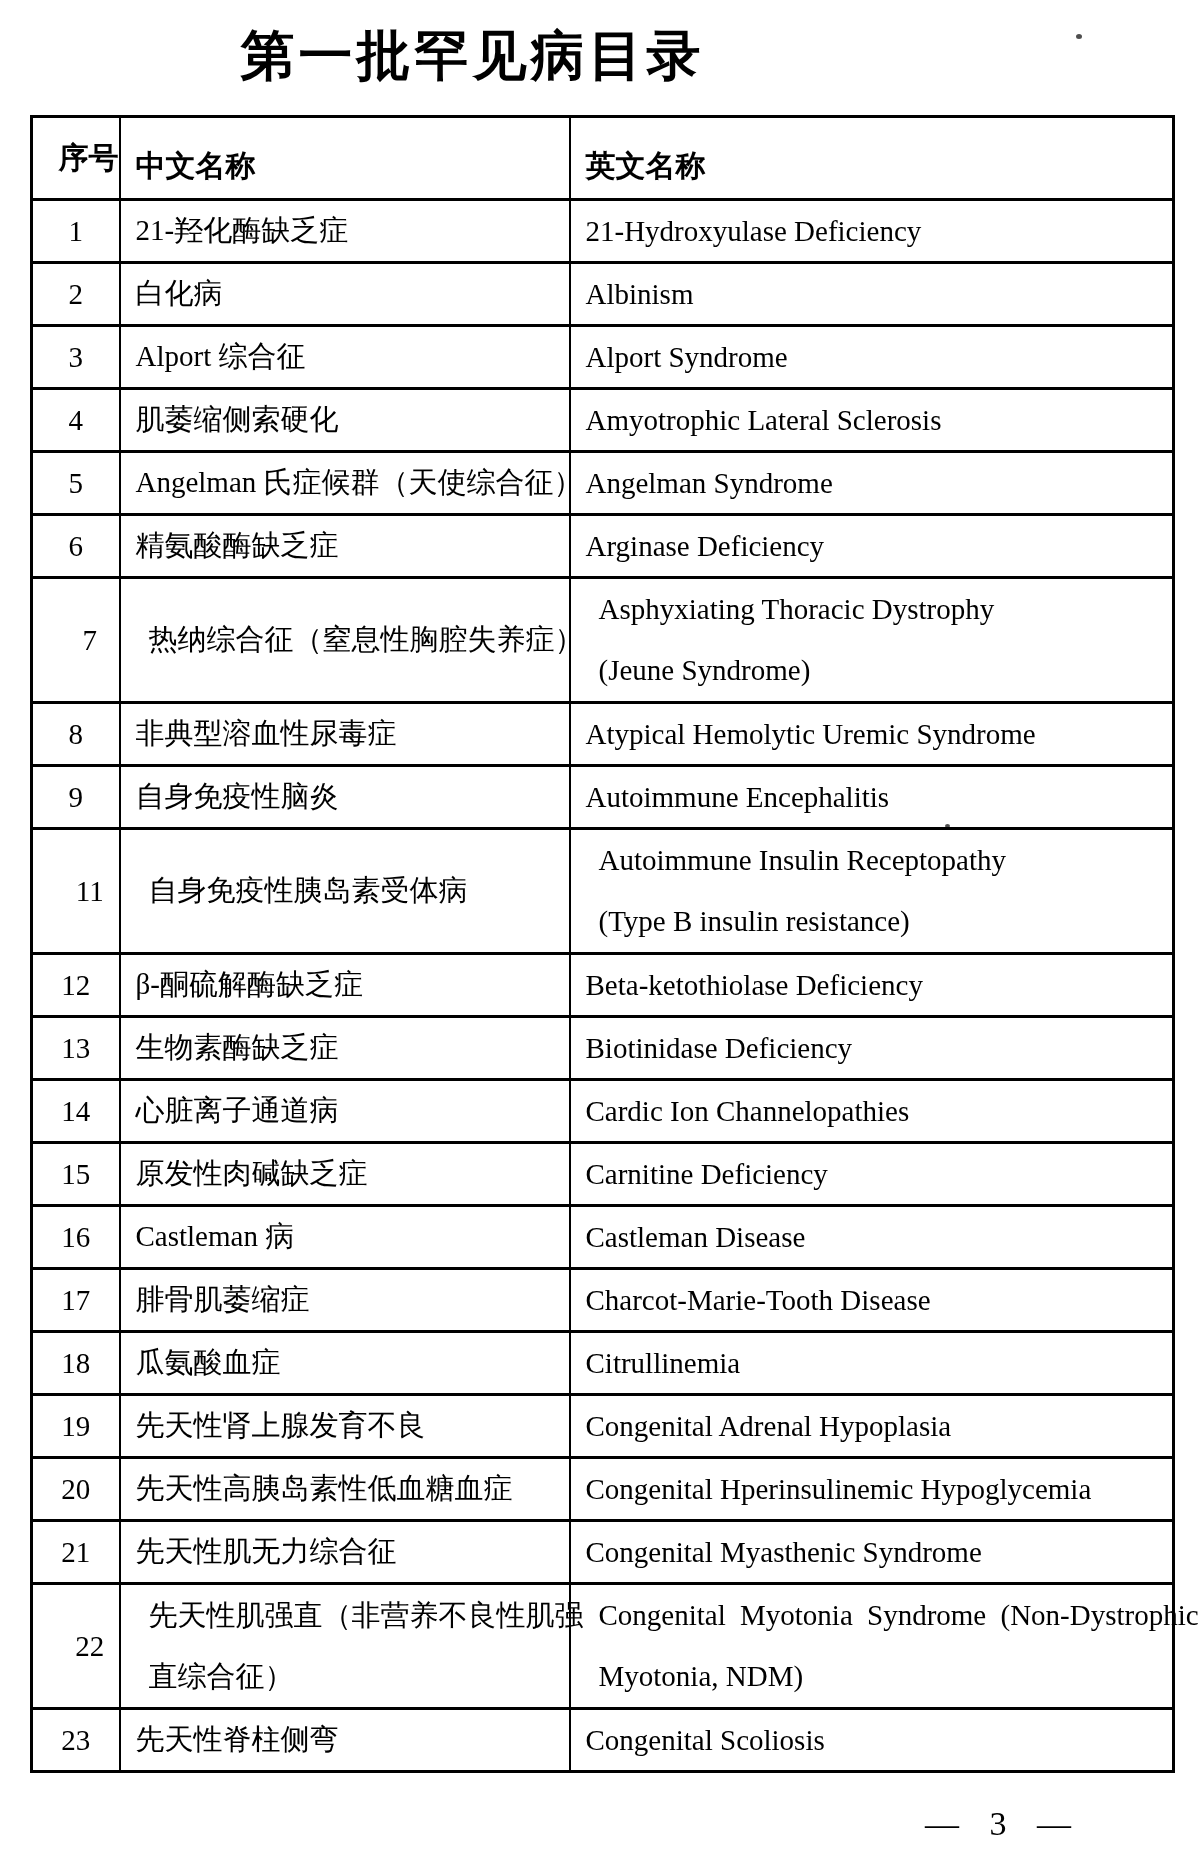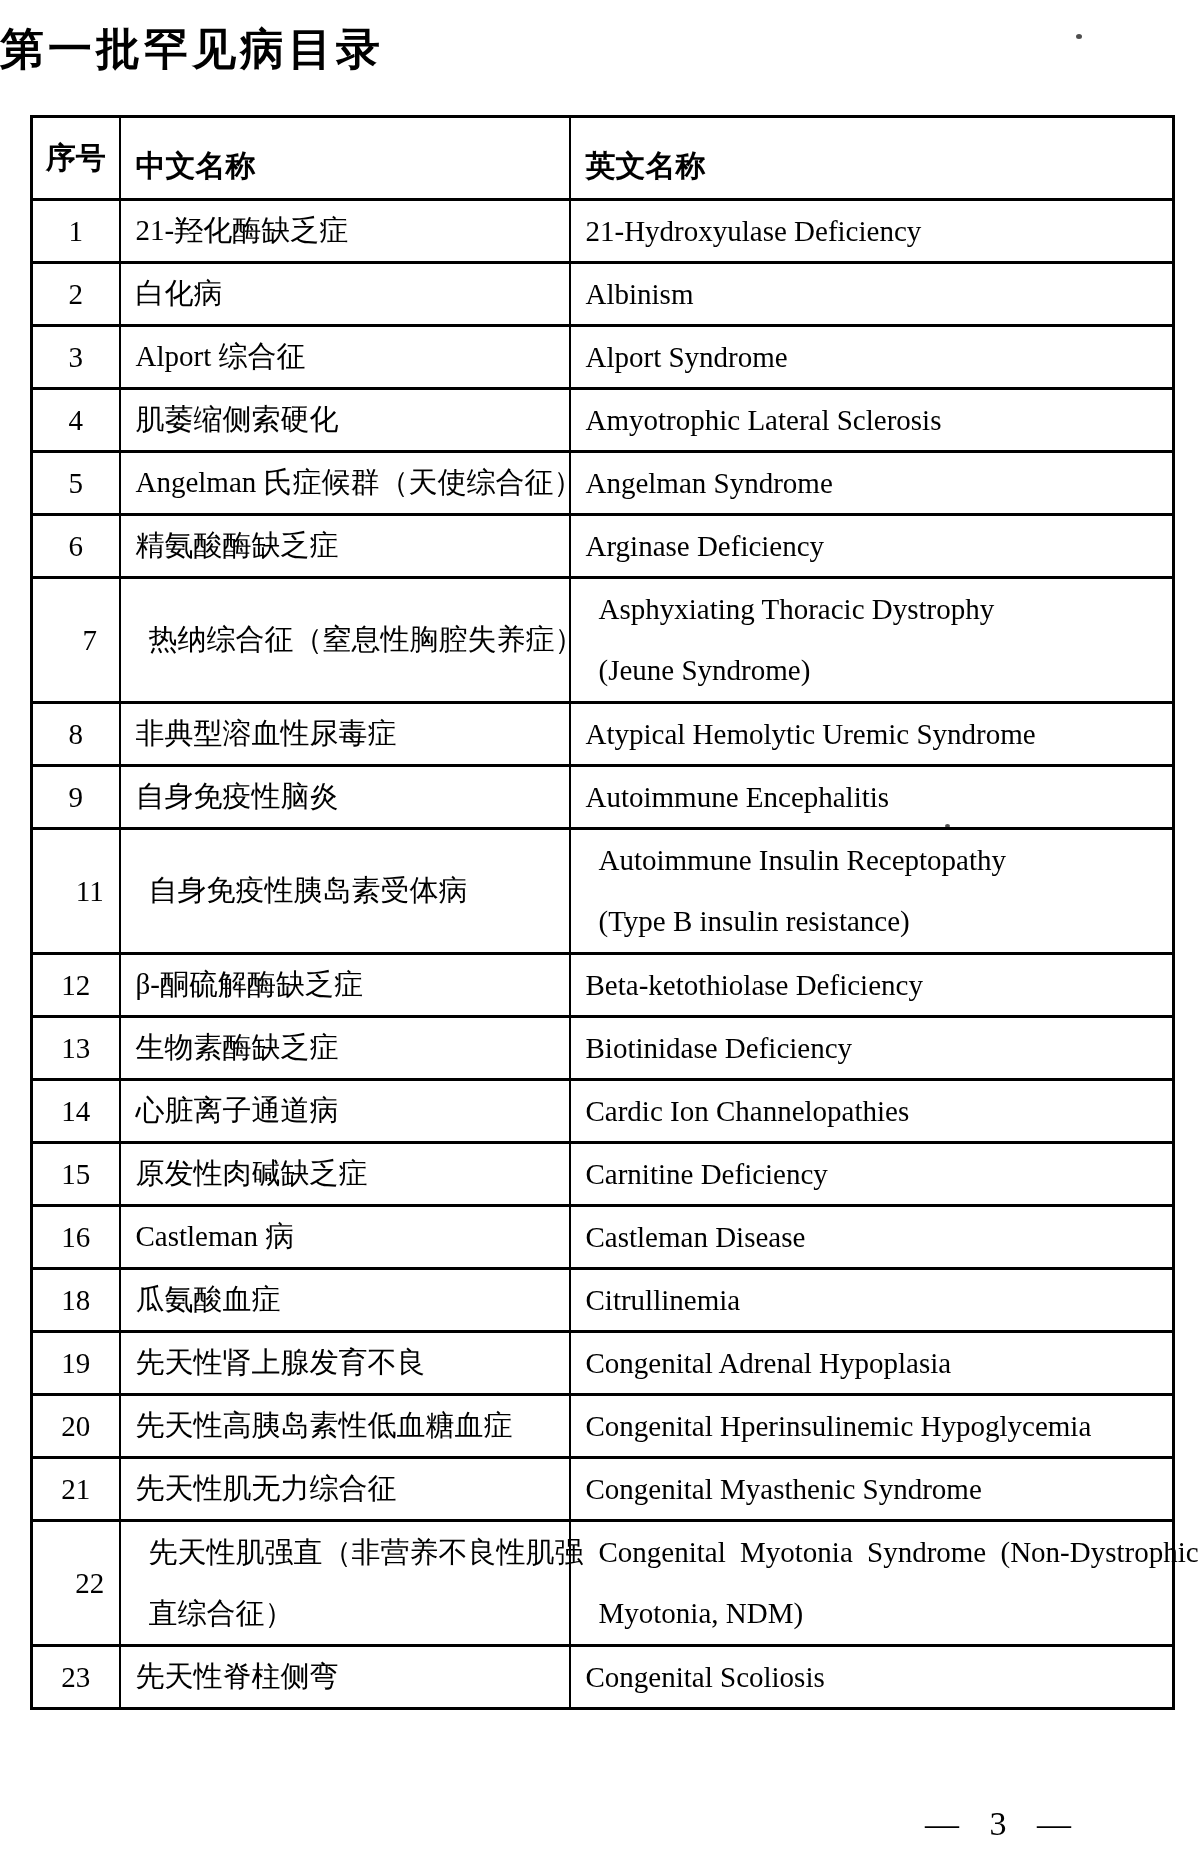--- a/index.html
+++ b/index.html
@@ -15,21 +15,22 @@
     color: #000;
     font-family: "Liberation Serif", "DejaVu Serif", serif;
     overflow: hidden;
   }
   .doc-title {
     position: absolute;
     top: 20px;
     left: 0;
     width: 945px;            
     margin: 0;
-    font-size: 44px;
+    text-align: center;
+    font-size: 54px;
     font-weight: bold;
     letter-spacing: 4px;
     white-space: nowrap;
   }
   table.disease-table {
     position: absolute;
     top: 115px;
     left: 30px;
     width: 1142px;
     border-collapse: collapse;
@@ -49,21 +50,21 @@
   }
   .disease-table th {
     height: 64px;
     font-size: 30px;
     font-weight: bold;
     text-align: left;
     padding: 16px 0 0 15px;
     white-space: nowrap;
   }
   .disease-table th.no-col {
-    text-align: center;
+    text-align: right;
     padding: 0;
   }
   .disease-table td {
     height: 60px;
     font-size: 29px;
     padding: 0 4px 0 15px;
     white-space: nowrap;
   }
   .disease-table td.no-cell {
     text-align: center;
@@ -193,20 +194,25 @@
           <td class="no-cell">15</td>
           <td>原发性肉碱缺乏症</td>
           <td>Carnitine Deficiency</td>
         </tr>
         <tr>
           <td class="no-cell">16</td>
           <td>Castleman 病</td>
           <td>Castleman Disease</td>
         </tr>
         <tr>
+          <td class="no-cell">17</td>
+          <td>腓骨肌萎缩症</td>
+          <td>Charcot-Marie-Tooth Disease</td>
+        </tr>
+        <tr>
           <td class="no-cell">18</td>
           <td>瓜氨酸血症</td>
           <td>Citrullinemia</td>
         </tr>
         <tr>
           <td class="no-cell">19</td>
           <td>先天性肾上腺发育不良</td>
           <td>Congenital Adrenal Hypoplasia</td>
         </tr>
         <tr>

